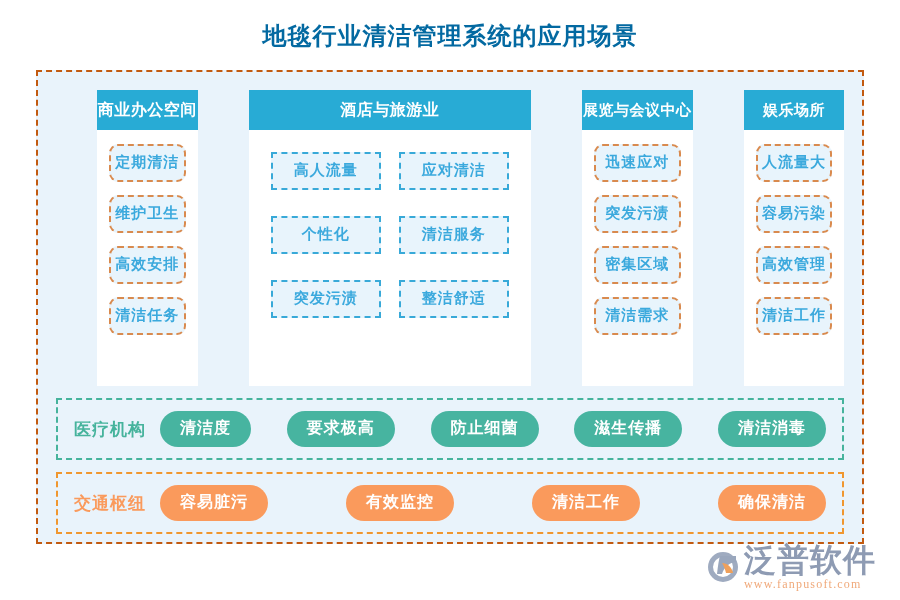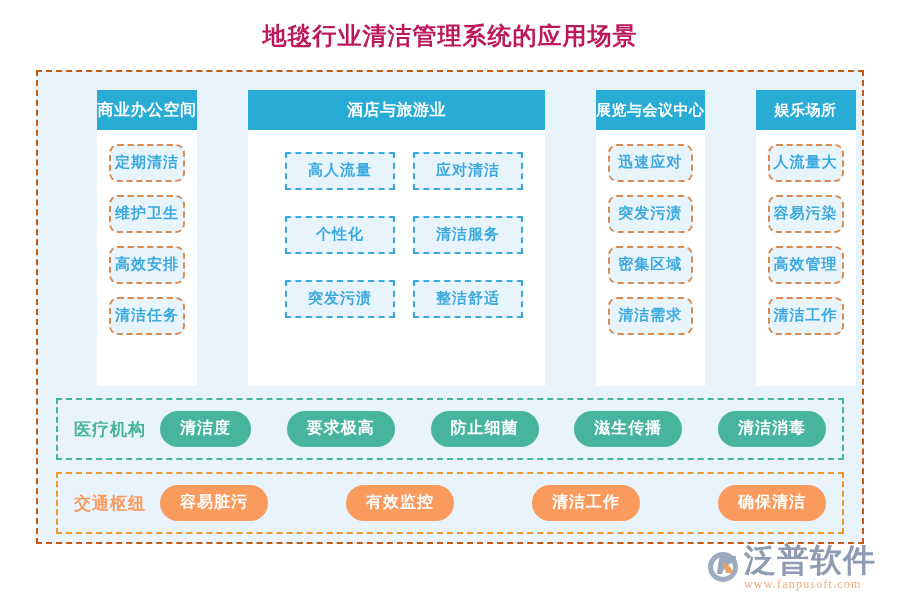--- a/index.html
+++ b/index.html
@@ -13,21 +13,21 @@
     font-family: "Liberation Sans", "DejaVu Sans", sans-serif;
     overflow: hidden;
     position: relative;
   }
 
   
   .page-title {
     text-align: center;
     font-size: 24px;
     font-weight: bold;
-    color: #be185d;
+    color: #0369a1;
     letter-spacing: 1px;
     padding-top: 22px;
     line-height: 1.2;
   }
 
   
   .outer-panel {
     position: absolute;
     left: 36px;
     top: 70px;
@@ -78,21 +78,21 @@
     display: flex;
     flex-direction: column;
     justify-content: flex-start;
     gap: 13px;
   }
   .col-card.c2 .col-body {
     display: grid;
     grid-template-columns: 1fr 1fr;
     grid-auto-rows: min-content;
     gap: 26px 18px;
-    padding: 22px 22px 12px 37px;
+    padding: 22px 22px 12px 22px;
     justify-items: center;
   }
 
   
   .chip {
     background: #e8f4fc;
     color: #3ba9dd;
     font-size: 15px;
     font-weight: bold;
     text-align: center;

